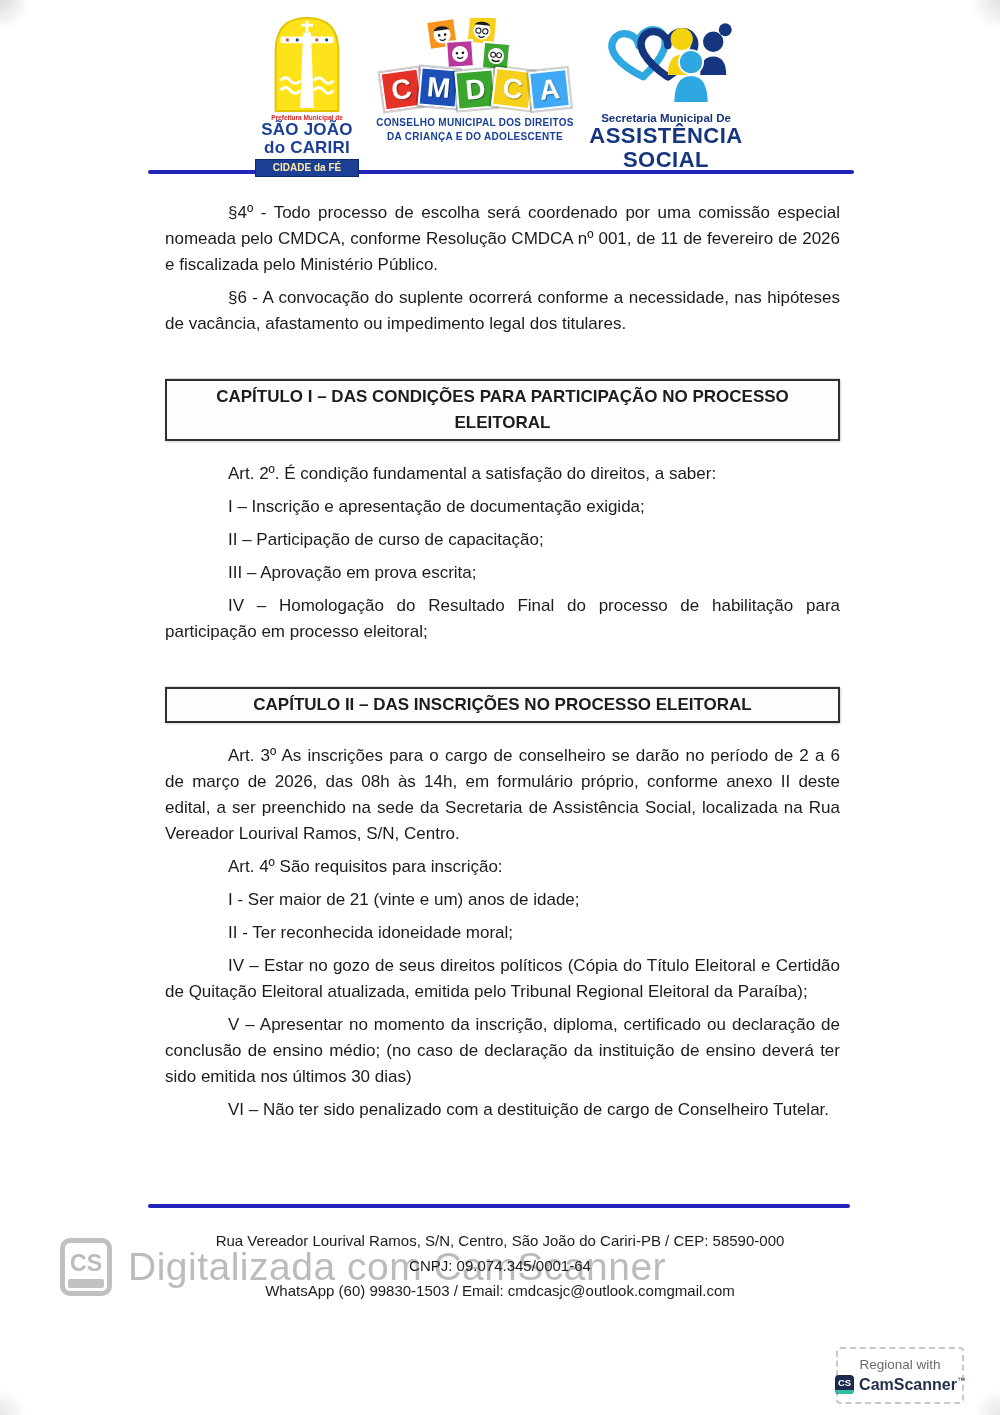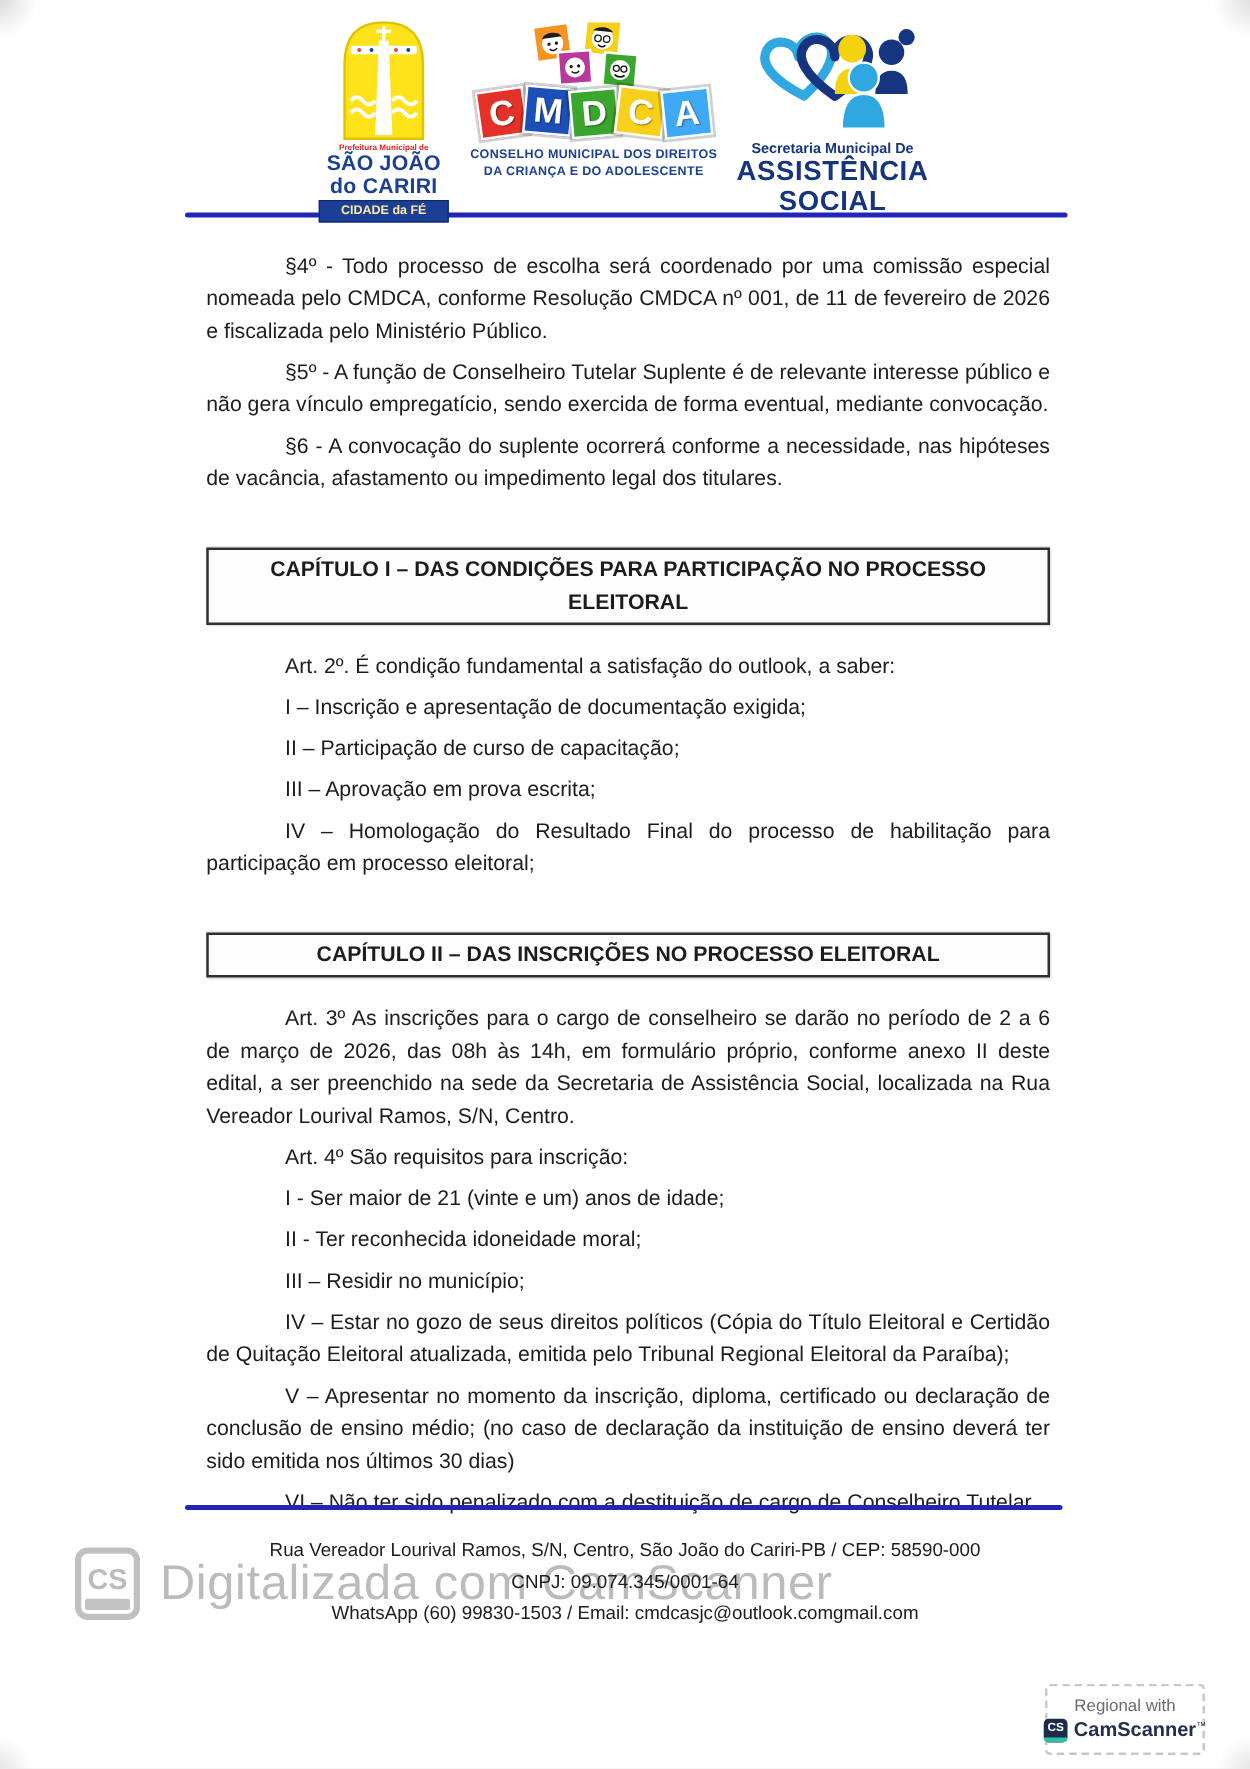--- a/index.html
+++ b/index.html
@@ -166,38 +166,36 @@
       <div class="social-line1">Secretaria Municipal De</div>
       <div class="social-line2">ASSISTÊNCIA</div>
       <div class="social-line3">SOCIAL</div>
     </div>
   </header>
 
   <div class="rule rule-top"></div>
 
   <main class="content">
     <p class="para">§4º - Todo processo de escolha será coordenado por uma comissão especial nomeada pelo CMDCA, conforme Resolução CMDCA nº 001, de 11 de fevereiro de 2026 e fiscalizada pelo Ministério Público.</p>
-    <p class="para">§5º - A função de Conselheiro Tutelar Suplente é de relevante interesse público e não gera vínculo empregatício, sendo exercida de forma eventual, mediante convocação.</p>
     <p class="para">§6 - A convocação do suplente ocorrerá conforme a necessidade, nas hipóteses de vacância, afastamento ou impedimento legal dos titulares.</p>
 
     <div class="chapter-box">CAPÍTULO I – DAS CONDIÇÕES PARA PARTICIPAÇÃO NO PROCESSO ELEITORAL</div>
 
-    <p class="para">Art. 2º. É condição fundamental a satisfação do outlook, a saber:</p>
+    <p class="para">Art. 2º. É condição fundamental a satisfação do direitos, a saber:</p>
     <p class="para">I – Inscrição e apresentação de documentação exigida;</p>
     <p class="para">II – Participação de curso de capacitação;</p>
     <p class="para">III – Aprovação em prova escrita;</p>
     <p class="para">IV – Homologação do Resultado Final do processo de habilitação para participação em processo eleitoral;</p>
 
     <div class="chapter-box">CAPÍTULO II – DAS INSCRIÇÕES NO PROCESSO ELEITORAL</div>
 
     <p class="para">Art. 3º As inscrições para o cargo de conselheiro se darão no período de 2 a 6 de março de 2026, das 08h às 14h, em formulário próprio, conforme anexo II deste edital, a ser preenchido na sede da Secretaria de Assistência Social, localizada na Rua Vereador Lourival Ramos, S/N, Centro.</p>
     <p class="para">Art. 4º São requisitos para inscrição:</p>
     <p class="para">I - Ser maior de 21 (vinte e um) anos de idade;</p>
     <p class="para">II - Ter reconhecida idoneidade moral;</p>
-    <p class="para">III – Residir no município;</p>
     <p class="para">IV – Estar no gozo de seus direitos políticos (Cópia do Título Eleitoral e Certidão de Quitação Eleitoral atualizada, emitida pelo Tribunal Regional Eleitoral da Paraíba);</p>
     <p class="para">V – Apresentar no momento da inscrição, diploma, certificado ou declaração de conclusão de ensino médio; (no caso de declaração da instituição de ensino deverá ter sido emitida nos últimos 30 dias)</p>
     <p class="para">VI – Não ter sido penalizado com a destituição de cargo de Conselheiro Tutelar.</p>
   </main>
 
   <div class="rule rule-bottom"></div>
 
   <div class="footer-block">
     <div>Rua Vereador Lourival Ramos, S/N, Centro, São João do Cariri-PB / CEP: 58590-000</div>
     <div>CNPJ: 09.074.345/0001-64</div>

